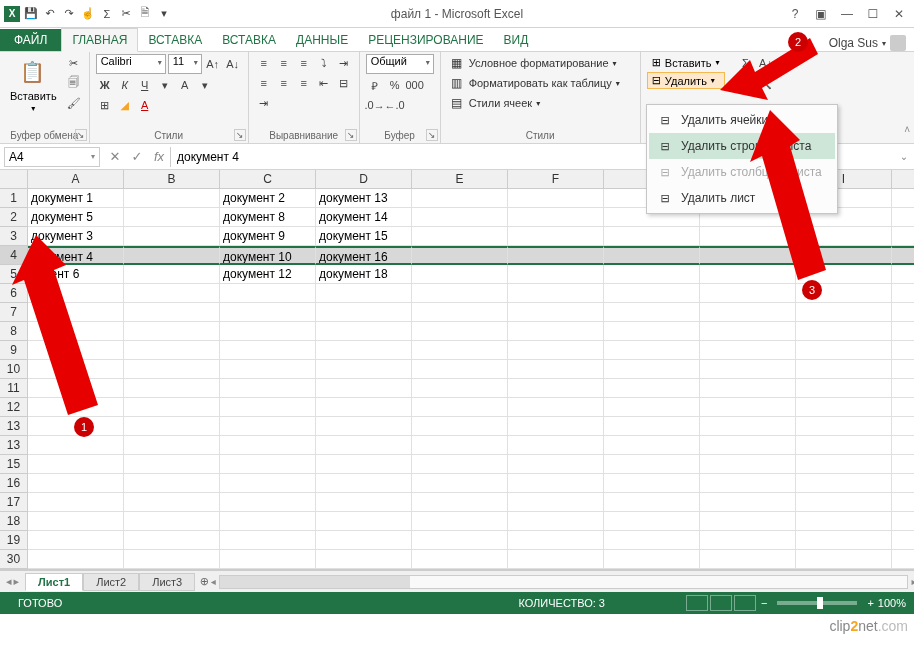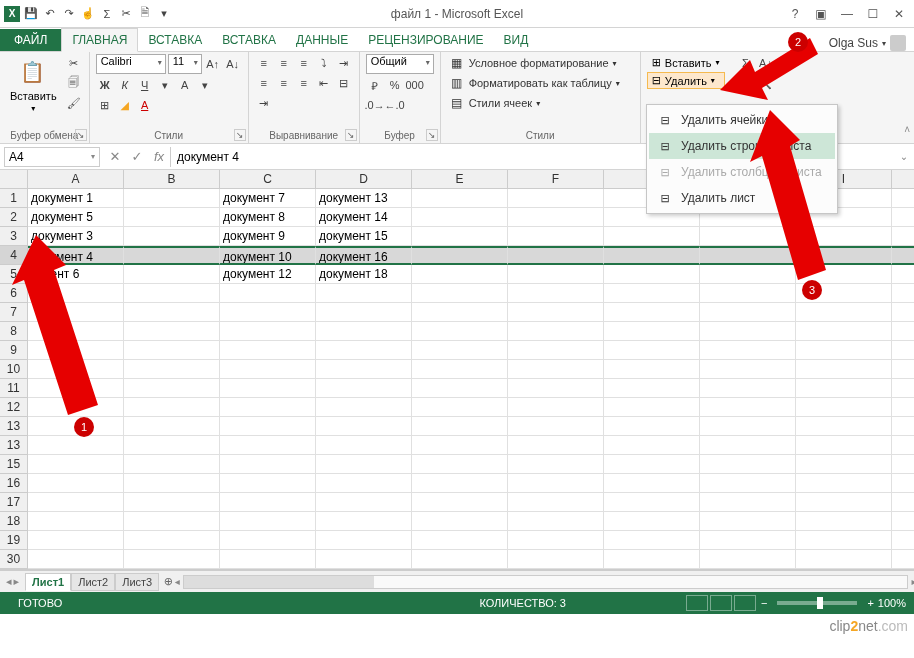--- a/index.html
+++ b/index.html
@@ -54,30 +54,30 @@
 
 .grid-wrap { position:relative; height:400px; overflow:hidden; border-bottom:1px solid #ccc;}
 .grid { display:grid; grid-template-columns:28px repeat(10,96px); font-size:12px; }
 .hdr { background:#f0f0f0; border-right:1px solid #ccc; border-bottom:1px solid #ccc; text-align:center; height:19px; line-height:19px; color:#333; }
 .rowhdr { background:#f0f0f0; border-right:1px solid #ccc; border-bottom:1px solid #ccc; text-align:center; height:19px; line-height:19px; color:#333; }
 .rowhdr.sel { background:#d5d5d5; }
 .cell { border-right:1px solid #e0e0e0; border-bottom:1px solid #e0e0e0; height:19px; line-height:19px; padding:0 3px; white-space:nowrap; overflow:hidden; background:#fff;}
 
 .sheet-tabs-bar { height:22px; background:#f0f0f0; display:flex; align-items:center; font-size:11px; border-top:1px solid #ccc; }
 .tab-nav { display:flex; gap:2px; padding:0 6px; color:#888; }
-.sheet-tab { padding:2px 6px; border:1px solid #ccc; background:#e6e6e6; color:#444; cursor:pointer; }
+.sheet-tab { padding:2px 12px; border:1px solid #ccc; background:#e6e6e6; color:#444; cursor:pointer; }
 .sheet-tab.active { background:#fff; border-bottom-color:#fff; color:#217346; font-weight:bold; }
 .sheet-add { width:18px; text-align:center; color:#666; }
 .hscroll { flex:1; margin:0 6px; height:14px; border:1px solid #ccc; background:#f9f9f9; position:relative; }
 .hscroll-thumb{ position:absolute; left:0; top:0; width:190px; height:100%; background:#ddd;}
 .hscroll-arr{ width:14px; text-align:center; color:#888; font-size:10px;}
 
 .statusbar { height:22px; background:#217346; color:#fff; display:flex; align-items:center; font-size:11px; padding:0 8px; }
 .statusbar .ready { flex:0 0 auto;padding-left:10px; }
-.statusbar .count { margin-left:auto; margin-right:119px; }
+.statusbar .count { margin-left:auto; margin-right:80px; }
 .view-btn { width:22px; height:16px; border:1px solid rgba(255,255,255,0.4); margin:0 1px; }
 .zoom-slider { width:80px; height:4px; background:rgba(255,255,255,0.4); margin:0 6px; position:relative; }
 .zoom-slider::after{ content:""; width:6px; height:12px; background:#fff; position:absolute; left:50%; top:-4px;}
 
 .arrow { position:absolute; z-index:200; }
 .arrow svg { overflow:visible; }
 .badge { fill:#cc0000; }
 .badgetxt { fill:#fff; font-size:11px; font-family:Arial; text-anchor:middle; }
 
 .watermark { position:absolute; right:6px; bottom:24px; font-size:14px; color:#888; font-family:Arial; z-index:50;}
@@ -309,21 +309,21 @@
       <div class="hdr">D</div>
       <div class="hdr">E</div>
       <div class="hdr">F</div>
       <div class="hdr">G</div>
       <div class="hdr">H</div>
       <div class="hdr">I</div>
       <div class="hdr">J</div>
       <div class="rowhdr">1</div>
       <div class="cell">документ 1</div>
       <div class="cell"></div>
-      <div class="cell">документ 7</div>
+      <div class="cell">документ 2</div>
       <div class="cell">документ 13</div>
       <div class="cell"></div>
       <div class="cell"></div>
       <div class="cell"></div>
       <div class="cell"></div>
       <div class="cell"></div>
       <div class="cell"></div>
       <div class="rowhdr">2</div>
       <div class="cell">документ 5</div>
       <div class="cell"></div>

